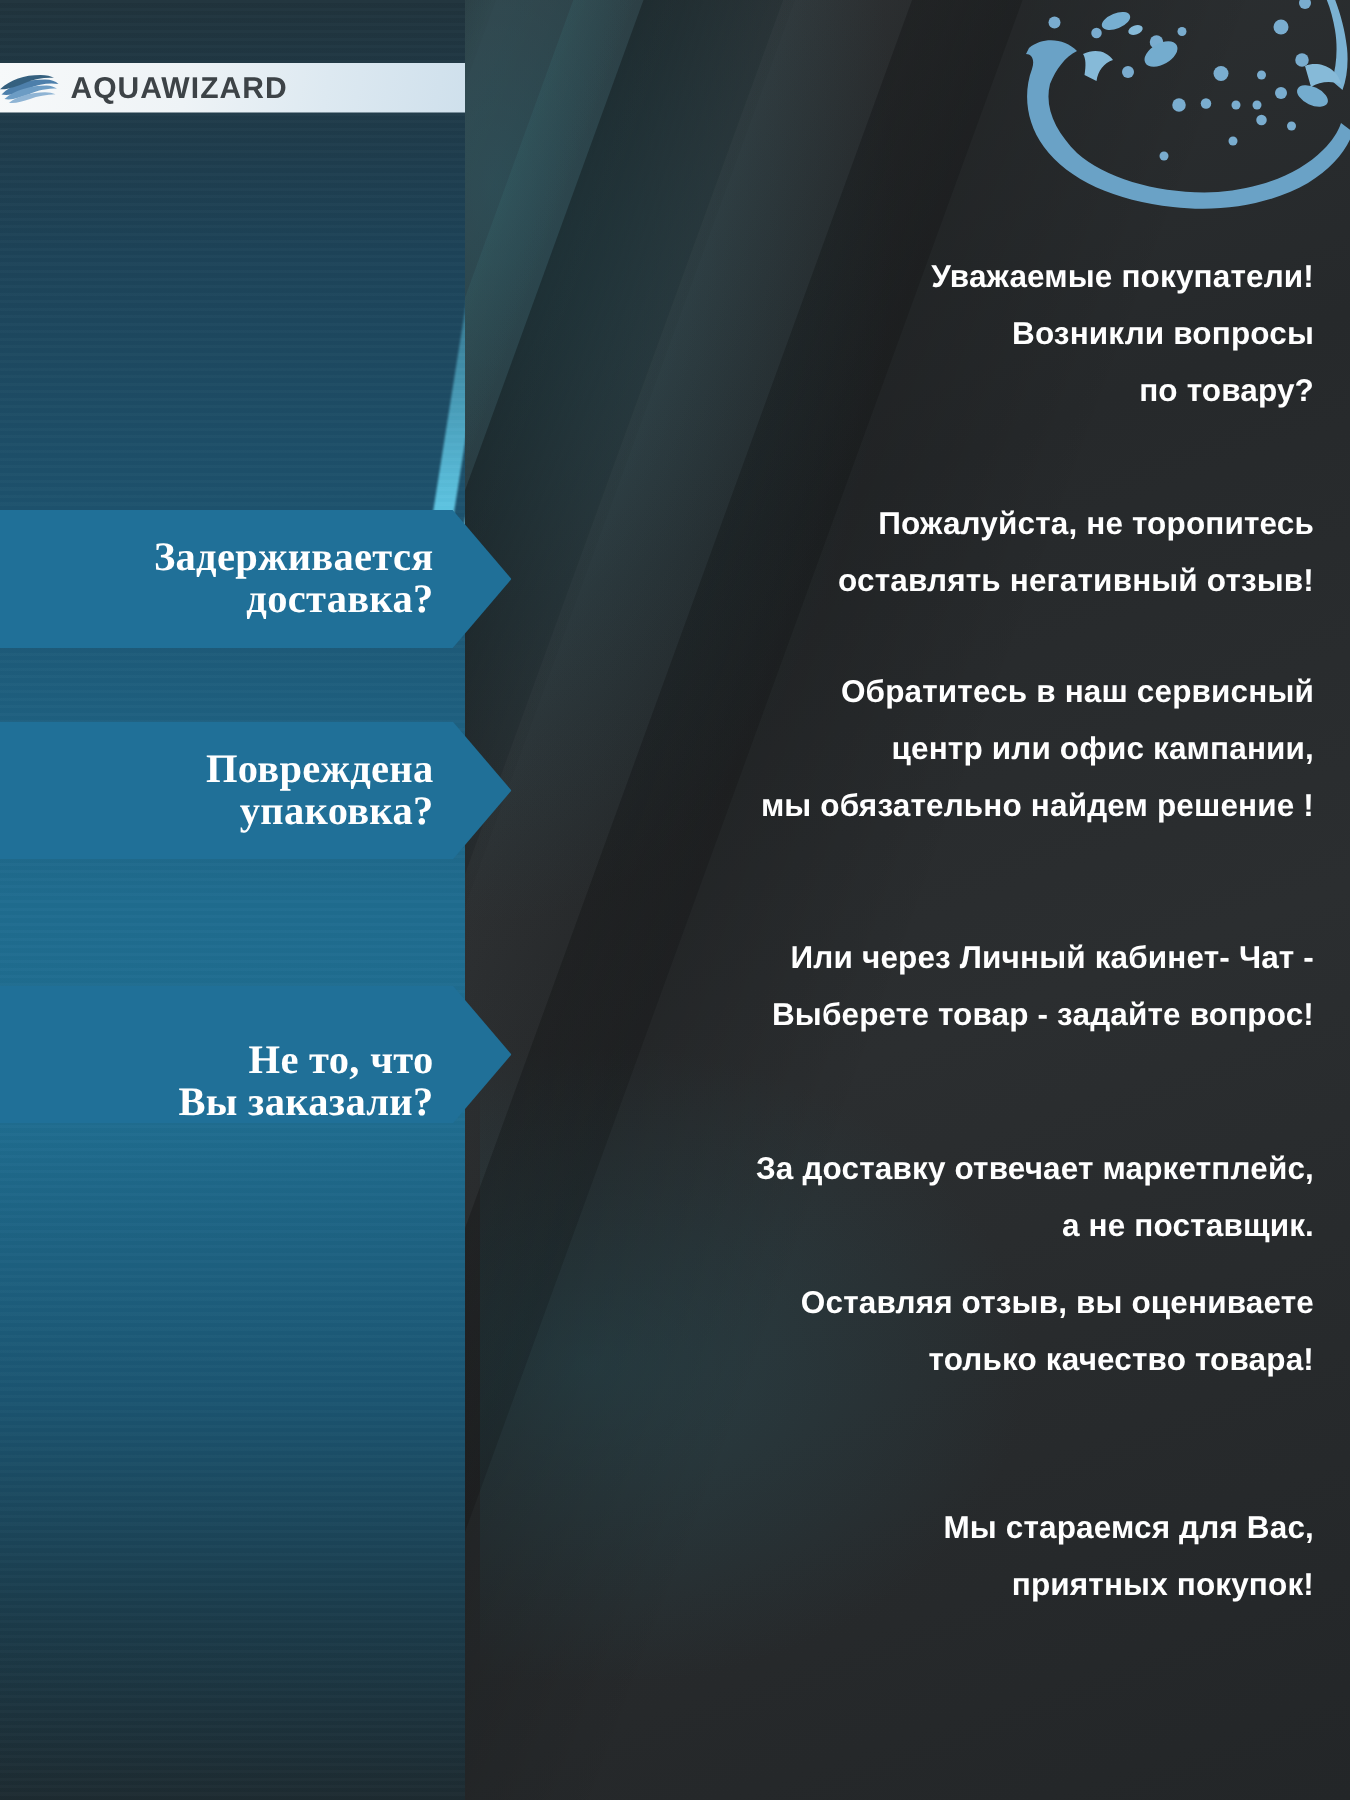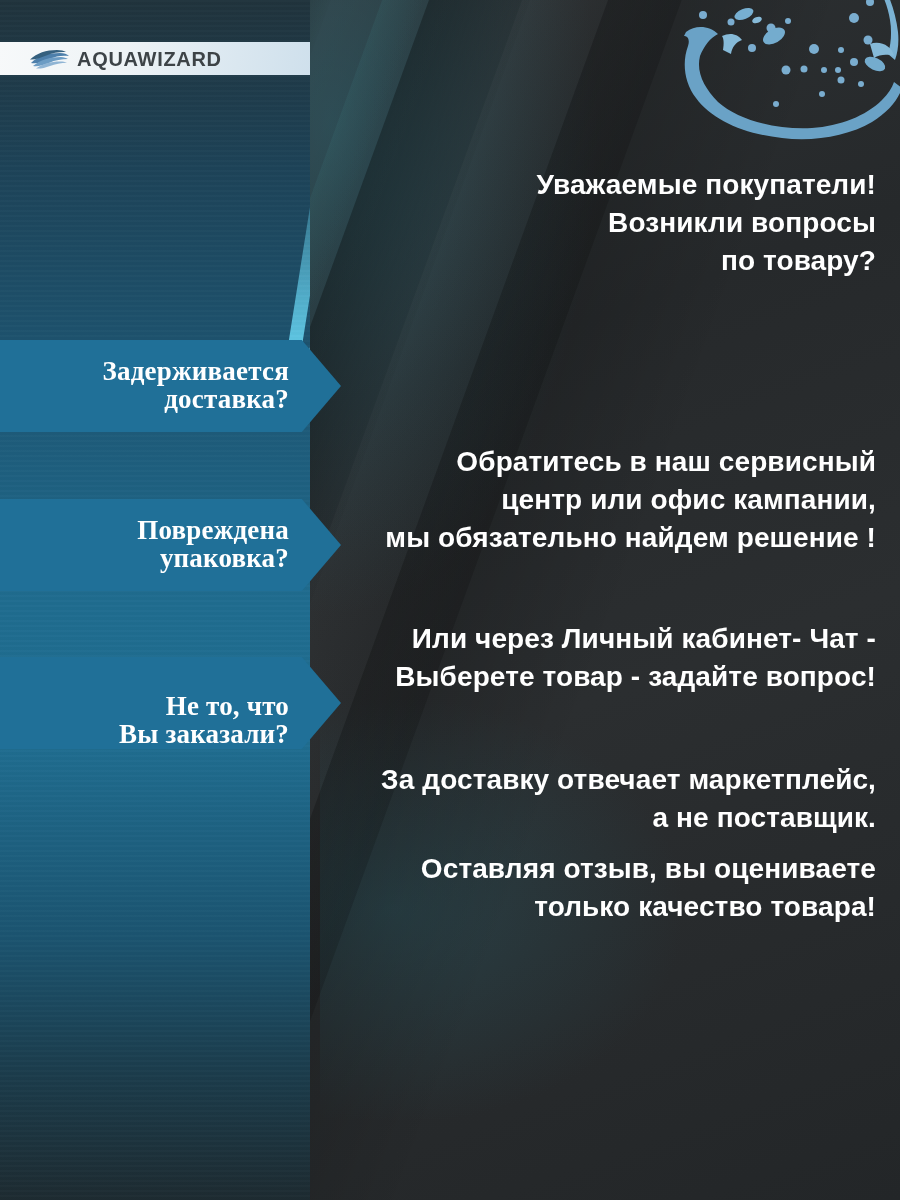--- a/index.html
+++ b/index.html
@@ -79,21 +79,21 @@
     position:absolute; top:330px; right:-2px; width:9px; height:90px;
     background:linear-gradient(to bottom, rgba(160,240,255,0.95), rgba(120,220,245,0));
     transform:skewX(-14deg);
     filter:blur(0.7px);
   }
 
   
   .logo-bar {
     position:absolute; left:0; top:42px; width:310px; height:33px;
     background:linear-gradient(100deg,#f7f9fa 0%, #eef3f6 40%, #dde9f1 70%, #cfe0ec 100%);
-    display:flex; align-items:center; gap:7px; padding-left:30px;
+    display:flex; align-items:center; gap:7px; 
   }
   .logo-mark { width:40px; height:20px; flex:none; display:block; }
   .logo-text {
     font-family:"Liberation Sans", sans-serif;
     font-weight:bold; font-size:20px; letter-spacing:0.7px;
     color:#3d4347; line-height:1; white-space:nowrap;
   }
 
   
   .tabs { position:absolute; left:0; top:0; width:345px; height:1200px; }
@@ -116,35 +116,35 @@
   .tab .edge {           
     position:absolute; inset:-3px -3px -3px 0;
     background:#f2f6f8;
     -webkit-clip-path:polygon(0 0, 89.5% 0, 100% 50%, 89.5% 100%, 0 100%);
     clip-path:polygon(0 0, 89.5% 0, 100% 50%, 89.5% 100%, 0 100%);
     z-index:-1;
   }
   .tab .label { position:relative; z-index:2; white-space:pre-line; }
 
   .tab-1 { top:340px; }
-  .tab-2 { top:499px; }
+  .tab-2 { top:481px; }
   .tab-3 { top:657px;align-items:flex-end; }
   .tab-4 { top:818px; }
 
   
   .content {
     position:absolute; left:318px; top:0; width:582px; height:1200px;
     padding:0 24px 0 6px;
     text-align:right;
     color:#ffffff;
   }
   .para {
     font-family:"Liberation Sans", sans-serif;
     font-weight:bold;
-    font-size:28px;
+    font-size:21px;
     line-height:38px;
     letter-spacing:0.1px;
     white-space:pre-line;
     text-align:right;
   }
   .p1 { position:absolute; right:24px; top:166px;  width:540px; }
   .p2 { position:absolute; right:24px; top:331px;  width:552px; }
   .p3 { position:absolute; right:24px; top:443px;  width:560px; }
   .p4 { position:absolute; right:24px; top:620px;  width:552px; }
   .p5 { position:absolute; right:24px; top:735px;  width:560px;margin-top:26px; }
@@ -239,24 +239,28 @@
       <div class="bg"></div>
       <span class="label">Не то, что
 Вы заказали?</span>
     </div>
   </div>
 
   <div class="content">
     <div class="para p1">Уважаемые покупатели!
 Возникли вопросы
 по товару?</div>
+    <div class="para p2">Пожалуйста, не торопитесь
+оставлять негативный отзыв!</div>
     <div class="para p3">Обратитесь в наш сервисный
 центр или офис кампании,
 мы обязательно найдем решение !</div>
     <div class="para p4">Или через Личный кабинет- Чат -
 Выберете товар - задайте вопрос!</div>
     <div class="para p5">За доставку отвечает маркетплейс,
 а не поставщик.</div>
     <div class="para p6">Оставляя отзыв, вы оцениваете
 только  качество товара!</div>
+    <div class="para p7">Мы стараемся для Вас,
+приятных покупок!</div>
   </div>
 
 </div>
 
 </body></html>

